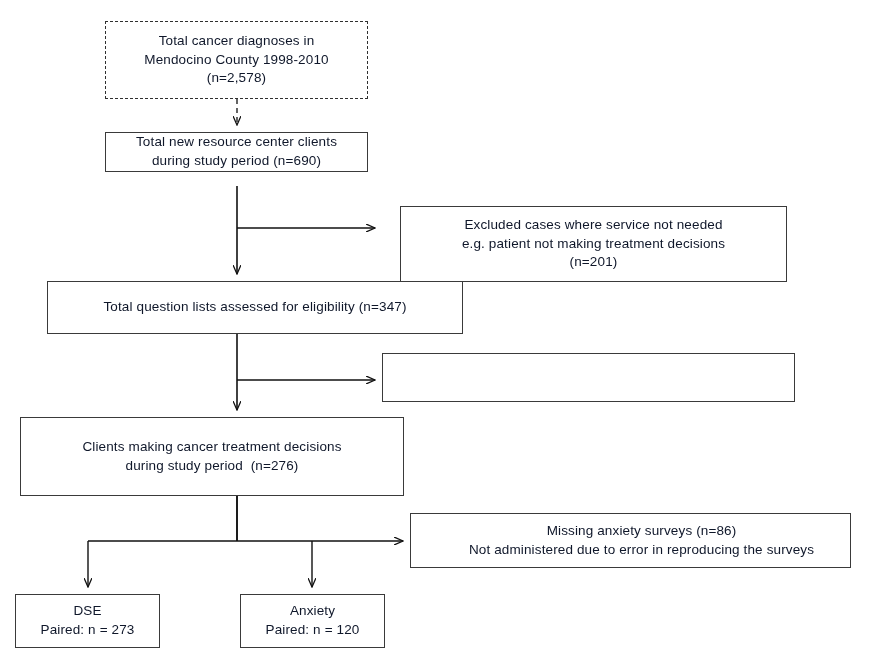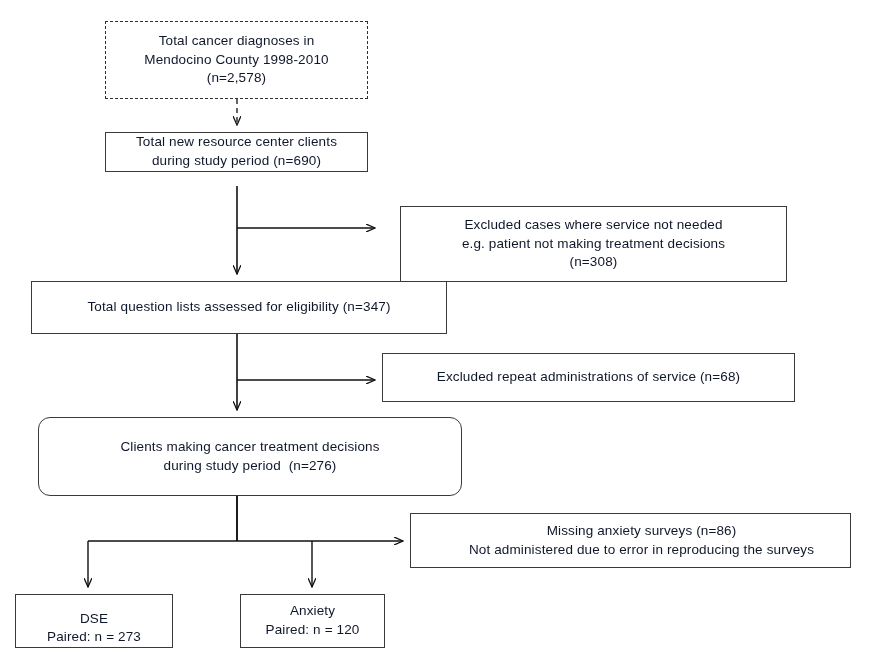--- a/index.html
+++ b/index.html
@@ -110,42 +110,41 @@
   </div>
 
   <div class="node-box" style="left:105px; top:132px; width:263px; height:40px;">
     <span class="node-line">Total new resource center clients</span>
     <span class="node-line">during study period (n=690)</span>
   </div>
 
   <div class="node-box" style="left:400px; top:190px; width:387px; height:76px;margin-top:16px;">
     <span class="node-line">Excluded cases where service not needed</span>
     <span class="node-line">e.g. patient not making treatment decisions</span>
-    <span class="node-line">(n=308)</span>
+    <span class="node-line">(n=201)</span>
   </div>
 
-  <div class="node-box" style="left:31px; top:281px; width:416px; height:53px;gap:32px;">
+  <div class="node-box" style="left:47px; top:281px; width:416px; height:53px;gap:32px;">
     <span class="node-line">Total question lists assessed for eligibility (n=347)</span>
   </div>
 
   <div class="node-box" style="left:382px; top:353px; width:413px; height:49px;">
-    <span class="node-line">Excluded repeat administrations of service (n=68)</span>
   </div>
 
-  <div class="node-box" style="left:38px; top:417px; width:424px; height:79px;border-radius:12px;">
+  <div class="node-box" style="left:20px; top:417px; width:384px; height:79px;">
     <span class="node-line">Clients making cancer treatment decisions</span>
     <span class="node-line">during study period  (n=276)</span>
   </div>
 
   <div class="node-box" style="left:410px; top:513px; width:441px; height:55px;padding-left:22px;">
     <span class="node-line">Missing anxiety surveys (n=86)</span>
     <span class="node-line">Not administered due to error in reproducing the surveys</span>
   </div>
 
-  <div class="node-box" style="left:15px; top:594px; width:158px; height:54px;justify-content:flex-end;">
+  <div class="node-box" style="left:15px; top:594px; width:145px; height:54px;">
     <span class="node-line">DSE</span>
     <span class="node-line">Paired: n = 273</span>
   </div>
 
   <div class="node-box" style="left:240px; top:594px; width:145px; height:54px;align-items:center;">
     <span class="node-line">Anxiety</span>
     <span class="node-line">Paired: n = 120</span>
   </div>
 
 </div>

